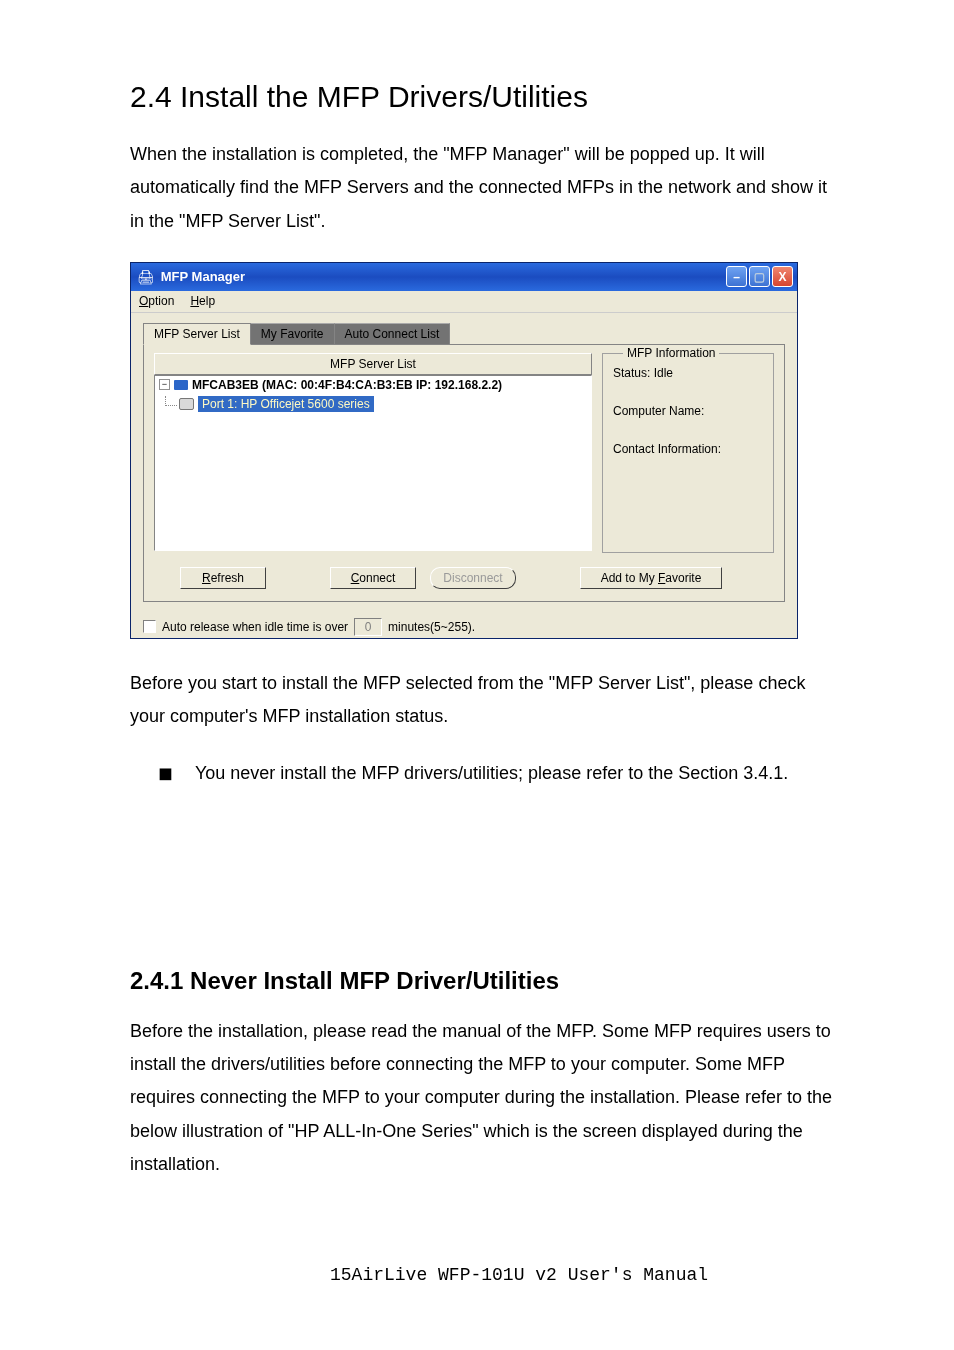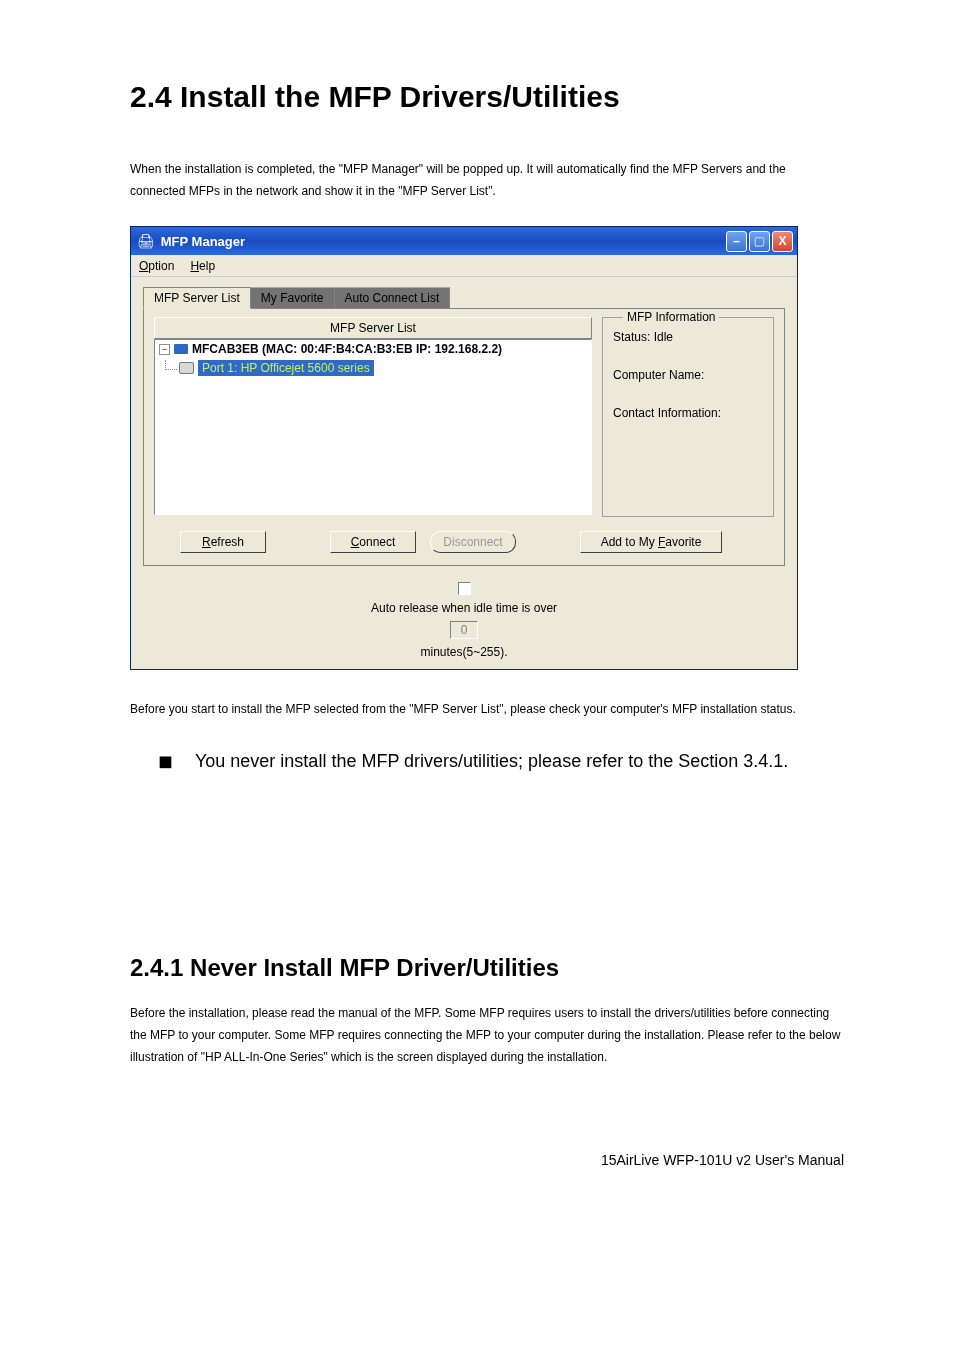--- a/index.html
+++ b/index.html
@@ -9,30 +9,30 @@
     background: #fff;
     font-family: Arial, Helvetica, sans-serif;
     color: #000;
     width: 954px;
   }
   .page {
     padding: 80px 110px 40px 130px;
   }
   h1 {
     font-size: 30px;
-    font-weight: bold;
-    margin: 0 0 44px 0;
+    font-weight: normal;
+    margin: 0 0 24px 0;
   }
   h2 {
     font-size: 24px;
     font-weight: bold;
     margin: 16px 0 20px 0;
   }
   .para {
-    font-size: 12px;
+    font-size: 18px;
     line-height: 1.85;
     margin-bottom: 24px;
   }
   .bullet-row {
     display: flex;
     padding-left: 28px;
     margin-bottom: 20px;
   }
   .bullet-mark {
     font-size: 18px;
@@ -100,21 +100,21 @@
     gap: 16px;
     padding: 0 8px;
     border-bottom: 1px solid #ccc;
     font-size: 12px;
   }
   .menubar span { cursor: default; }
   .menubar u { text-decoration: underline; }
 
   .client {
     background: #ece9d8;
-    padding: 10px 12px 10px 12px;
+    padding: 10px 12px 2px 12px;
   }
 
   .tabs {
     display: flex;
   }
   .tab {
     position: relative;
     padding: 3px 10px;
     font-size: 12px;
     border: 1px solid #848484;
@@ -213,21 +213,21 @@
   .prn-icon {
     width: 15px;
     height: 12px;
     background: #d9d9d9;
     border: 1px solid #777;
     border-radius: 2px;
     margin-right: 4px;
   }
   .port-label {
     background: #316ac5;
-    color: #bef264;
+    color: #fef9c3;
     padding: 1px 4px;
     font-size: 12px;
   }
 
   .info-col {
     width: 172px;
   }
   .fieldset {
     border: 1px solid #a0a0a0;
     padding: 12px 10px 10px 10px;
@@ -266,21 +266,20 @@
   .btn-add { width: 142px; height: 22px; line-height:20px; }
   .btn-dgroup { display:flex; gap: 14px; }
   .disabled-text { color: #9a9a9a; border-radius: 10px; }
 
   .footer-row {
     display: flex;
     align-items: center;
     gap: 6px;
     font-size: 12px;
     margin-top: 16px;
-    flex-direction: column;
   }
   .chk {
     width: 13px;
     height: 13px;
     border-top: 1px solid #808080;
     border-left: 1px solid #808080;
     border-right: 1px solid #fff;
     border-bottom: 1px solid #fff;
     background: #fff;
   }
@@ -293,23 +292,24 @@
     border-bottom: 1px solid #fff;
     background: #ece9d8;
     text-align: center;
     font-size: 12px;
     line-height: 16px;
     color: #808080;
   }
 
   .page-footer {
     display: flex;
-    justify-content: flex-end;
-    font-size: 14px;
+    justify-content: flex-start;
+    font-size: 18px;
     padding: 60px 0 0 200px;
+    font-family: Liberation Mono, monospace;
   }
 </style>
 </head>
 <body>
 
 <div class="page">
   <h1>2.4   Install the MFP Drivers/Utilities</h1>
 
   <div class="para">When the installation is completed, the "MFP Manager" will be popped up. It will automatically find the MFP Servers and the connected MFPs in the network and show it in the "MFP Server List".</div>
 

